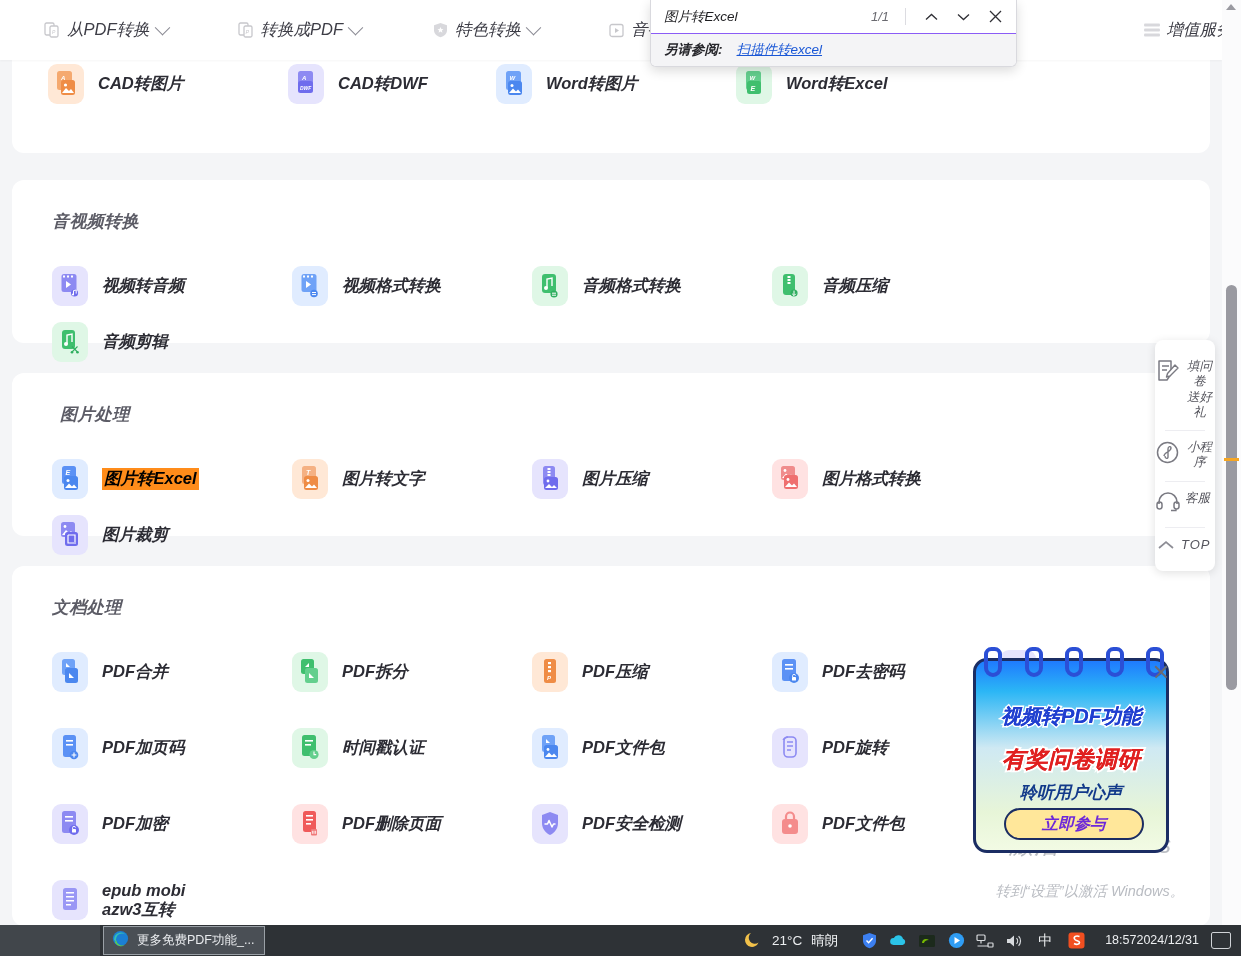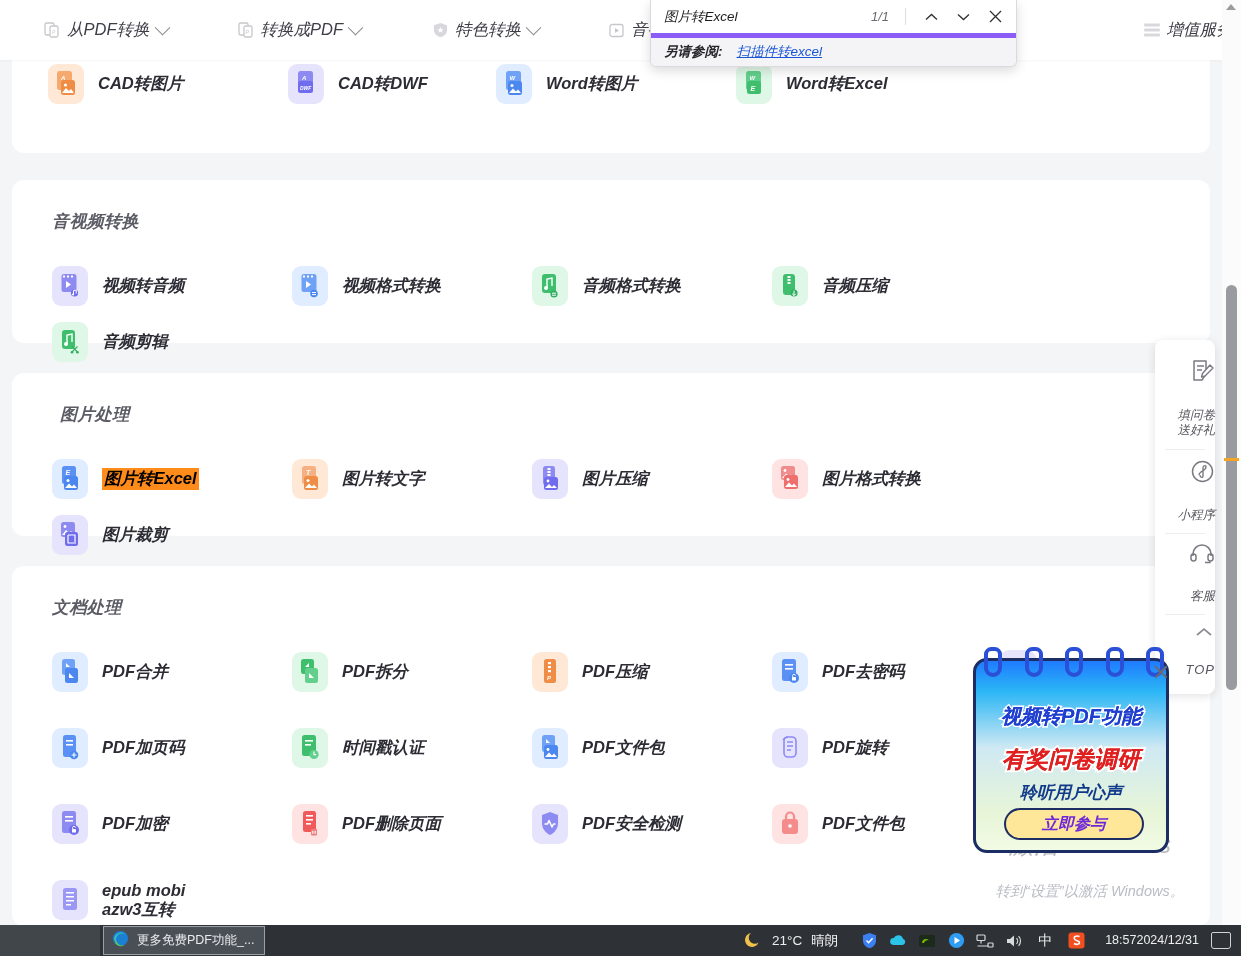--- a/index.html
+++ b/index.html
@@ -79,22 +79,22 @@
   
   #rail {
     position: absolute; right: 26px; top: 340px;
     width: 60px;
     background: #fff; border-radius: 8px;
     box-shadow: 0 2px 10px rgba(0,0,0,0.12);
     padding: 10px 0 6px;
     z-index: 60;
   }
   .rail-item {
-    display: flex; flex-direction: column; align-items: flex-end;
-    gap: 20px; padding: 9px 0 10px; cursor: pointer;
+    display: flex; flex-direction: row; align-items: flex-start;
+    gap: 4px; padding: 9px 0 10px; cursor: pointer;
   }
   .rail-item .rl {
     font-size: 12.5px; color: #55555d; line-height: 1.22; text-align: center;
     white-space: pre-line;
   }
   .rail-sep { height: 1px; background: #ededf1; margin: 0 10px; }
 
   
   #ad {
     position: absolute; left: 973px; top: 658px;
@@ -195,21 +195,21 @@
   }
   #findbar .fb-count { font-size: 13px; color: #6a6a70; margin-right: 4px; }
   #findbar .fb-div { width: 1px; height: 17px; background: #dcdce1; margin: 0 6px; }
   .fb-btn {
     width: 26px; height: 24px; display: flex; align-items: center;
     justify-content: center; cursor: pointer; border-radius: 3px;
   }
   #findbar .fb-sub {
     height: 33px; display: flex; align-items: center; gap: 14px;
     padding: 5px 13px; background: #f4f4f6;
-    border-top: 5px solid #8b5cf6;
+    border-top: 1px solid #8b5cf6;
   }
   #findbar .fb-sub-label { font-size: 13.5px; font-weight: 700; color: #26262b; }
   #findbar .fb-sub-link {
     font-size: 13.5px; color: #1a57d6; text-decoration: underline; cursor: pointer;
   }
 
   
   #taskbar {
     position: absolute; left: 0; bottom: 0;
     width: 1241px; height: 31px;

